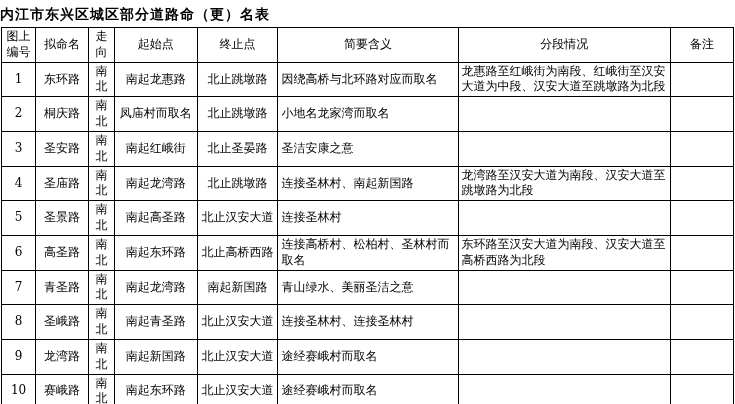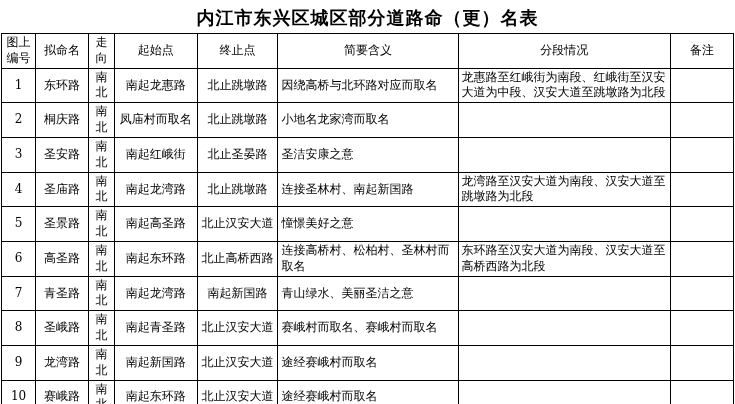--- a/index.html
+++ b/index.html
@@ -10,22 +10,22 @@
     background: #ffffff;
     overflow: hidden;
   }
   body {
     font-family: "DejaVu Serif", "Liberation Serif", serif;
     color: #000000;
     box-sizing: border-box;
   }
   .doc-title {
     margin: 6px 0 3px 0;
-    text-align: center;
-    font-size: 18px;
+    text-align: left;
+    font-size: 14px;
     font-weight: bold;
     letter-spacing: 1px;
     font-family: "DejaVu Serif", "Liberation Serif", serif;
   }
   table.road-table {
     border-collapse: collapse;
     table-layout: fixed;
     width: 733px;
     margin: 0 auto;
   }
@@ -130,21 +130,21 @@
         <td class="col-meaning">连接圣林村、南起新国路</td>
         <td class="col-segments">龙湾路至汉安大道为南段、汉安大道至跳墩路为北段</td>
         <td class="col-remark"></td>
       </tr>
       <tr>
         <td class="col-no">5</td>
         <td class="col-name">圣景路</td>
         <td class="col-dir">南北</td>
         <td class="col-start">南起高圣路</td>
         <td class="col-end">北止汉安大道</td>
-        <td class="col-meaning">憧憬美好之意</td>
+        <td class="col-meaning">连接圣林村</td>
         <td class="col-segments"></td>
         <td class="col-remark"></td>
       </tr>
       <tr>
         <td class="col-no">6</td>
         <td class="col-name">高圣路</td>
         <td class="col-dir">南北</td>
         <td class="col-start">南起东环路</td>
         <td class="col-end">北止高桥西路</td>
         <td class="col-meaning">连接高桥村、松柏村、圣林村而取名</td>
@@ -160,21 +160,21 @@
         <td class="col-meaning">青山绿水、美丽圣洁之意</td>
         <td class="col-segments"></td>
         <td class="col-remark"></td>
       </tr>
       <tr>
         <td class="col-no">8</td>
         <td class="col-name">圣峨路</td>
         <td class="col-dir">南北</td>
         <td class="col-start">南起青圣路</td>
         <td class="col-end">北止汉安大道</td>
-        <td class="col-meaning">赛峨村而取名、赛峨村而取名</td>
+        <td class="col-meaning">连接圣林村、连接圣林村</td>
         <td class="col-segments"></td>
         <td class="col-remark"></td>
       </tr>
       <tr>
         <td class="col-no">9</td>
         <td class="col-name">龙湾路</td>
         <td class="col-dir">南北</td>
         <td class="col-start">南起新国路</td>
         <td class="col-end">北止汉安大道</td>
         <td class="col-meaning">途经赛峨村而取名</td>

